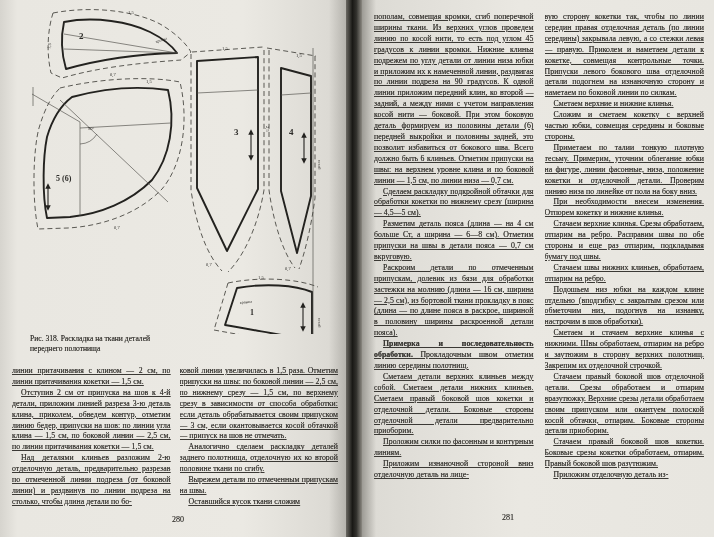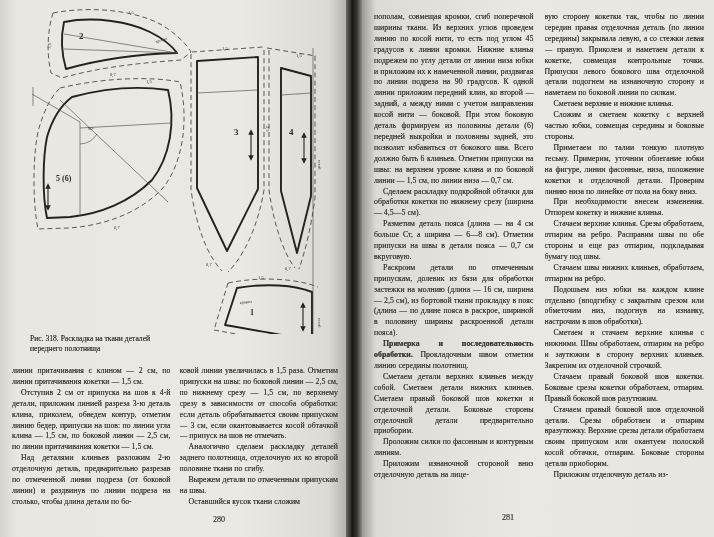--- a/index.html
+++ b/index.html
@@ -14,30 +14,30 @@
     background:linear-gradient(90deg,#6b6963 0%,#191815 40%,#32312d 65%,#8b8881 100%);}
   .edge-left{position:absolute;left:0;top:0;width:5px;height:537px;opacity:.55;
     background:repeating-linear-gradient(180deg,rgba(25,24,21,.75) 0 22px,transparent 22px 58px);}
   .edge-right{position:absolute;right:0;top:0;width:4px;height:537px;opacity:.35;
     background:linear-gradient(90deg,transparent,#55534e);}
   .scan-noise{position:absolute;top:2px;left:4px;right:4px;height:7px;opacity:.45;
     background:repeating-linear-gradient(90deg,rgba(45,43,40,.7) 0 6px,transparent 6px 15px,rgba(45,43,40,.35) 15px 18px,transparent 18px 31px);}
   
   .textcols{position:absolute;display:flex;gap:11px;color:#3b3935;}
   .col{flex:1 1 0;font-size:7.8px;line-height:1.4;text-align:justify;overflow:hidden;
-    text-shadow:0 0 .5px rgba(62,60,55,.85);letter-spacing:.05px;}
+    text-shadow:0 0 .5px rgba(62,60,55,.85);letter-spacing:.05px;text-decoration:underline;}
   .para{margin:0;text-indent:9px;}
   .col .para:first-child{text-indent:0;}
   .para b{font-weight:bold;}
   .cols-left{left:12px;top:366px;width:326px;height:148px;gap:9px;}
   .cols-right{left:374px;top:12px;width:330px;height:500px;}
   .caption{position:absolute;left:30px;top:334px;width:286px;text-align:left;color:#3b3935;
     font-size:7.6px;line-height:1.35;text-shadow:0 0 .5px rgba(62,60,55,.85);}
   .pagenum{position:absolute;font-size:8px;color:#45433f;text-shadow:0 0 .5px rgba(62,60,55,.8);}
-  .pagenum-left{left:0;top:515px;width:356px;text-align:center;margin-left:41px;}
+  .pagenum-left{left:0;top:515px;width:356px;text-align:center;}
   
   .figure-svg{position:absolute;left:0;top:2px;}
   .cut{fill:none;stroke:#4a4843;stroke-width:.9;stroke-dasharray:5 3.2;}
   .solid{fill:none;stroke:#23221f;stroke-width:1.9;stroke-linejoin:round;}
   .thin{fill:none;stroke:#4f4d48;stroke-width:.65;}
   .grain{stroke:#23221f;stroke-width:1.1;}
   .fig-label{fill:#2c2b28;font-family:"Liberation Serif",serif;}
 </style>
 </head>
 <body>
@@ -149,21 +149,21 @@
         </div>
       <div class="col">
           <p class="para">вую сторону кокетки так, чтобы по линии середин правая отделочная деталь (по линии середины) закрывала левую, а со стежки левая — правую. Приколем и наметаем детали к кокетке, совмещая контрольные точки. Припуски левого бокового шва отделочной детали подогнем на изнаночную сторону и наметаем по боковой линии по силкам.</p>
           <p class="para">Сметаем верхние и нижние клинья.</p>
           <p class="para">Сложим и сметаем кокетку с верхней частью юбки, совмещая середины и боковые стороны.</p>
           <p class="para">Приметаем по талии тонкую плотную тесьму. Примерим, уточним облегание юбки на фигуре, линии фасонные, низа, положение кокетки и отделочной детали. Проверим линию низа по линейке от пола на боку вниз.</p>
           <p class="para">При необходимости внесем изменения. Отпорем кокетку и нижние клинья.</p>
           <p class="para">Стачаем верхние клинья. Срезы обработаем, отпарим на ребро. Расправим швы по обе стороны и еще раз отпарим, подкладывая бумагу под швы.</p>
           <p class="para">Стачаем швы нижних клиньев, обработаем, отпарим на ребро.</p>
           <p class="para">Подошьем низ юбки на каждом клине отдельно (вподгибку с закрытым срезом или обметочим низ, подогнув на изнанку, настрочим в шов обработки).</p>
-          <p class="para">Сметаем и стачаем верхние клинья с нижними. Швы обработаем, отпарим на ребро и заутюжим в сторону верхних клиньев. Закрепим их отделочной строчкой.</p>
+          <p class="para">Сметаем и стачаем верхние клинья с нижними. Швы обработаем, отпарим на ребро и заутюжим в сторону верхних полотнищ. Закрепим их отделочной строчкой.</p>
+          <p class="para">Стачаем правый боковой шов отделочной детали. Срезы обработаем и отпарим вразутюжку. Верхние срезы детали обработаем своим припуском или окантуем полоской косой обтачки, отпарим. Боковые стороны детали приоборим.</p>
           <p class="para">Стачаем правый боковой шов кокетки. Боковые срезы кокетки обработаем, отпарим. Правый боковой шов разутюжим.</p>
-          <p class="para">Стачаем правый боковой шов отделочной детали. Срезы обработаем и отпарим вразутюжку. Верхние срезы детали обработаем своим припуском или окантуем полоской косой обтачки, отпарим. Боковые стороны детали приоборим.</p>
           <p class="para">Приложим отделочную деталь из-</p>
         </div>
     </div>
     <div class="pagenum" style="left:0;top:513px;width:292px;text-align:center;">281</div>
   </div>
 </div>
 
 </body></html>

